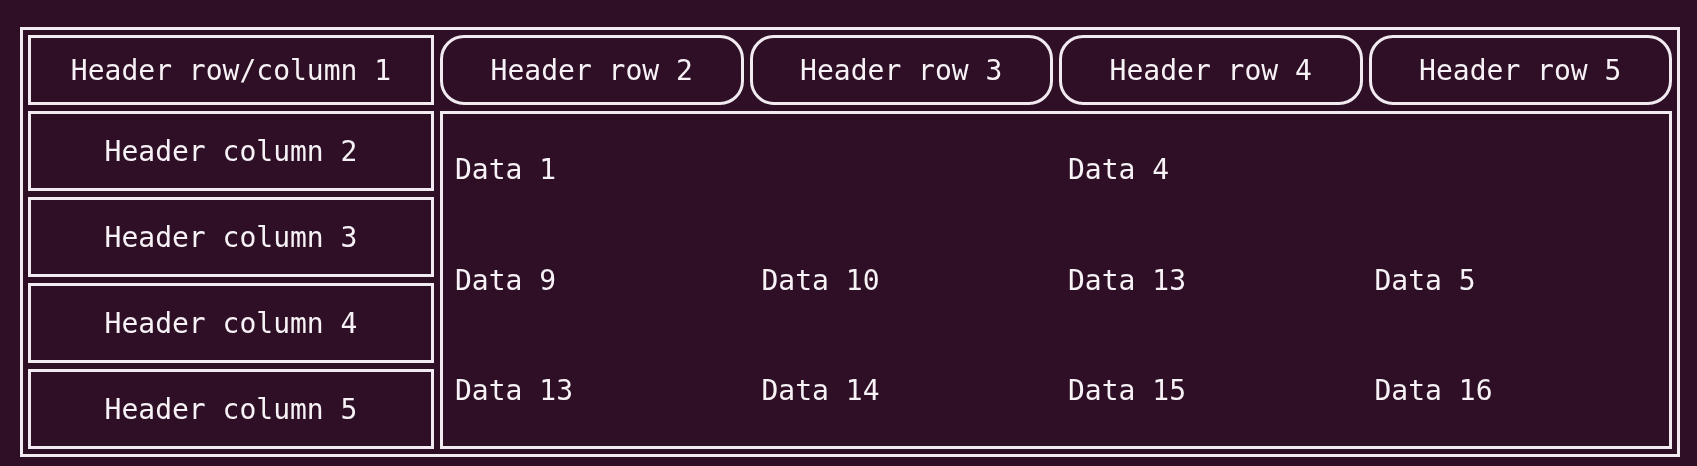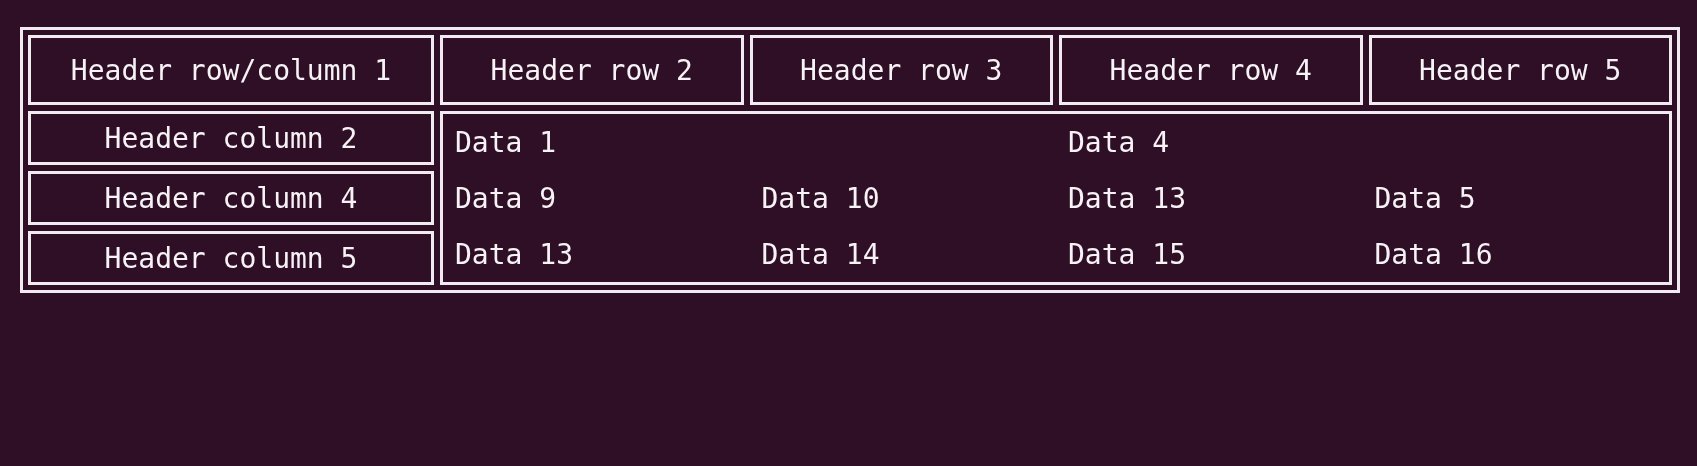--- a/index.html
+++ b/index.html
@@ -13,21 +13,21 @@
     overflow: hidden;
     font-family: "DejaVu Sans Mono", "Liberation Mono", monospace;
   }
 
   
   #table-frame {
     position: absolute;
     left: 20px;
     top: 27px;
     width: 1660px;
-    height: 266px;
+    height: 430px;
     box-sizing: border-box;
     border: 3px solid #f2eaf1;
     background: #2e0f26;
   }
 
   
   .table-inner {
     position: absolute;
     left: 5px;
     top: 5px;
@@ -50,21 +50,21 @@
     display: flex;
     align-items: center;
     justify-content: center;
     color: #f7f2f6;
     font-size: 28px;
     letter-spacing: 0px;
     white-space: nowrap;
     background: #2e0f26;
   }
   .header-row .hcell.corner { flex: 0 0 406px; }
-  .header-row .hcell.hr     { flex: 1 1 0; }
+  .header-row .hcell.hr     { flex: 1 1 0; border-radius: 24px; }
 
   
   .body-row {
     display: flex;
     flex: 1 1 auto;
     gap: 6px;
     margin-top: 6px;
   }
 
   .header-col-stack {
@@ -122,20 +122,21 @@
       <div class="hcell hr">Header row 2</div>
       <div class="hcell hr">Header row 3</div>
       <div class="hcell hr">Header row 4</div>
       <div class="hcell hr">Header row 5</div>
     </div>
 
     <div class="body-row">
 
       <div class="header-col-stack">
         <div class="hcell">Header column 2</div>
+        <div class="hcell">Header column 3</div>
         <div class="hcell">Header column 4</div>
         <div class="hcell">Header column 5</div>
       </div>
 
       <div class="data-block">
 
         <div class="data-row">
           <div class="data-cell">Data 1</div>
           <div class="data-cell">Data 4</div>
         </div>

